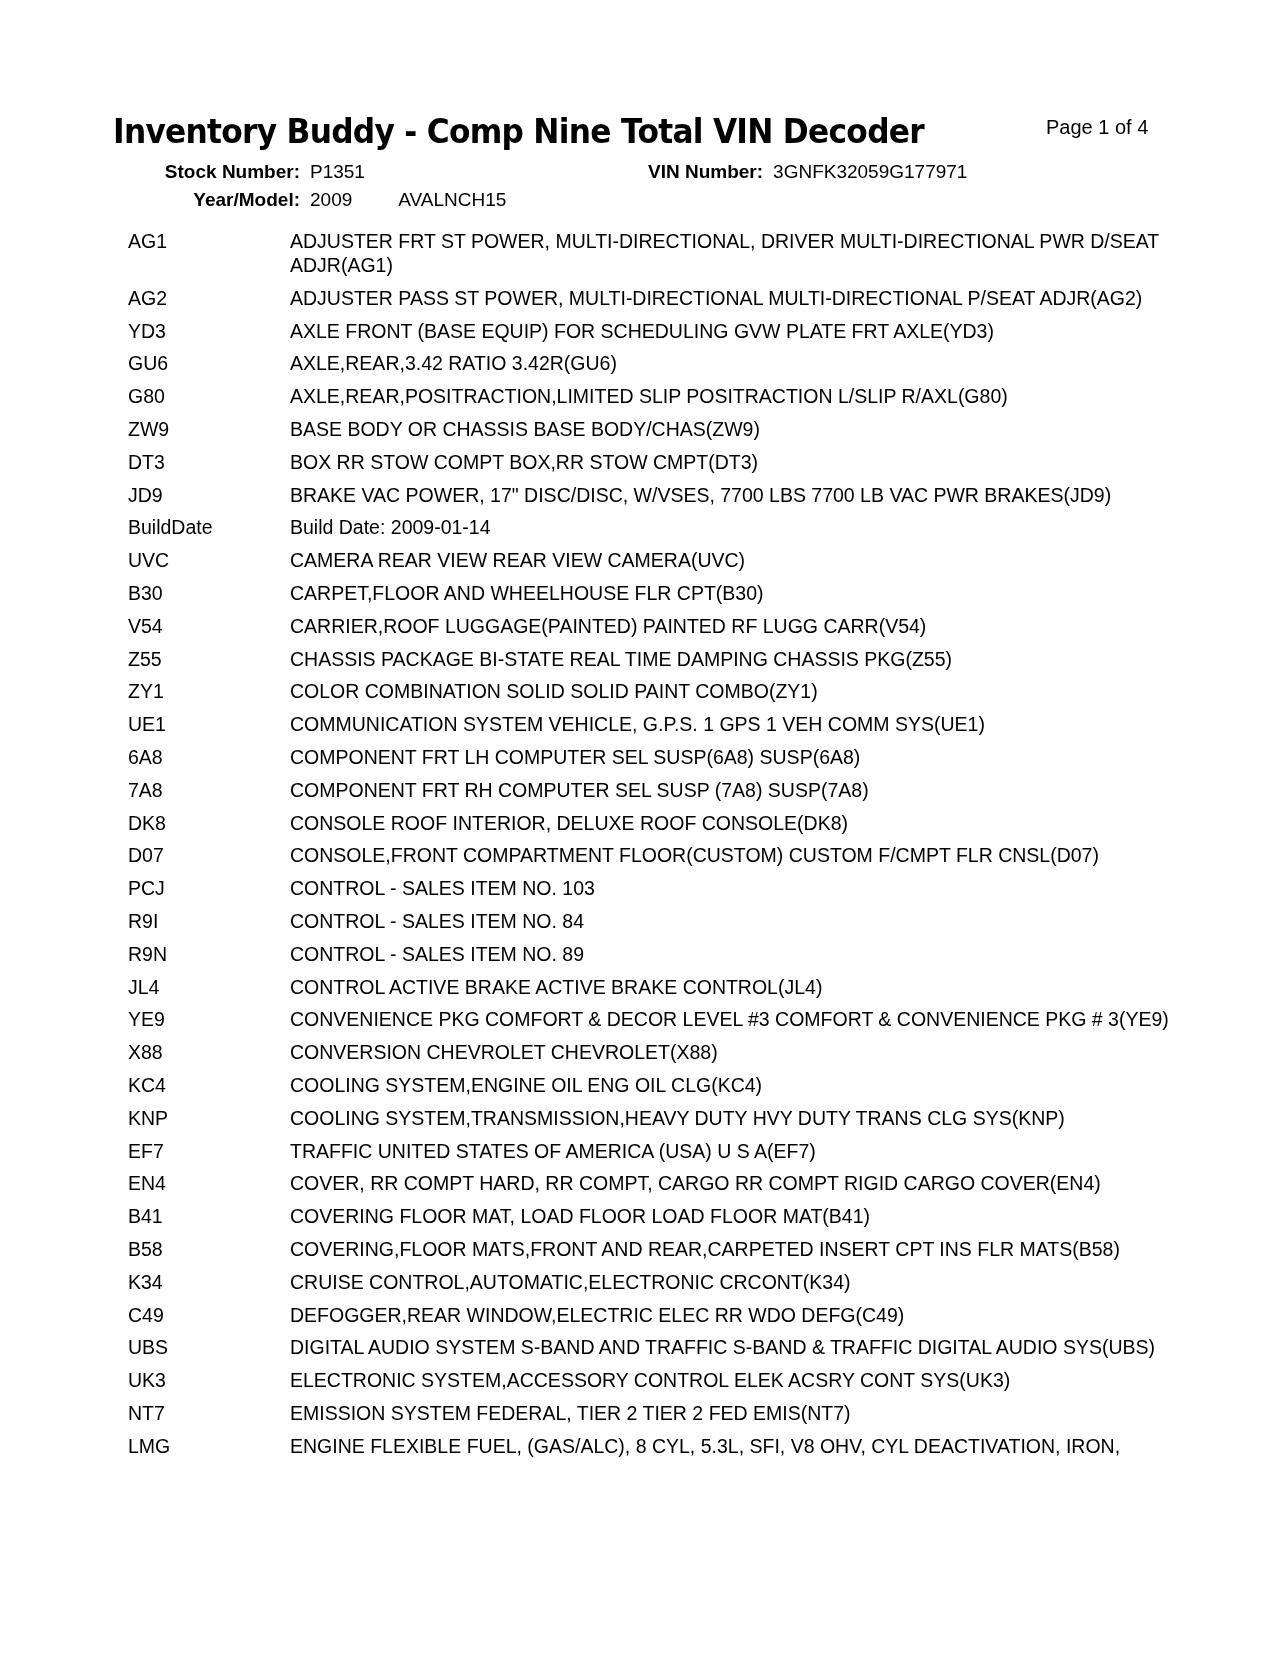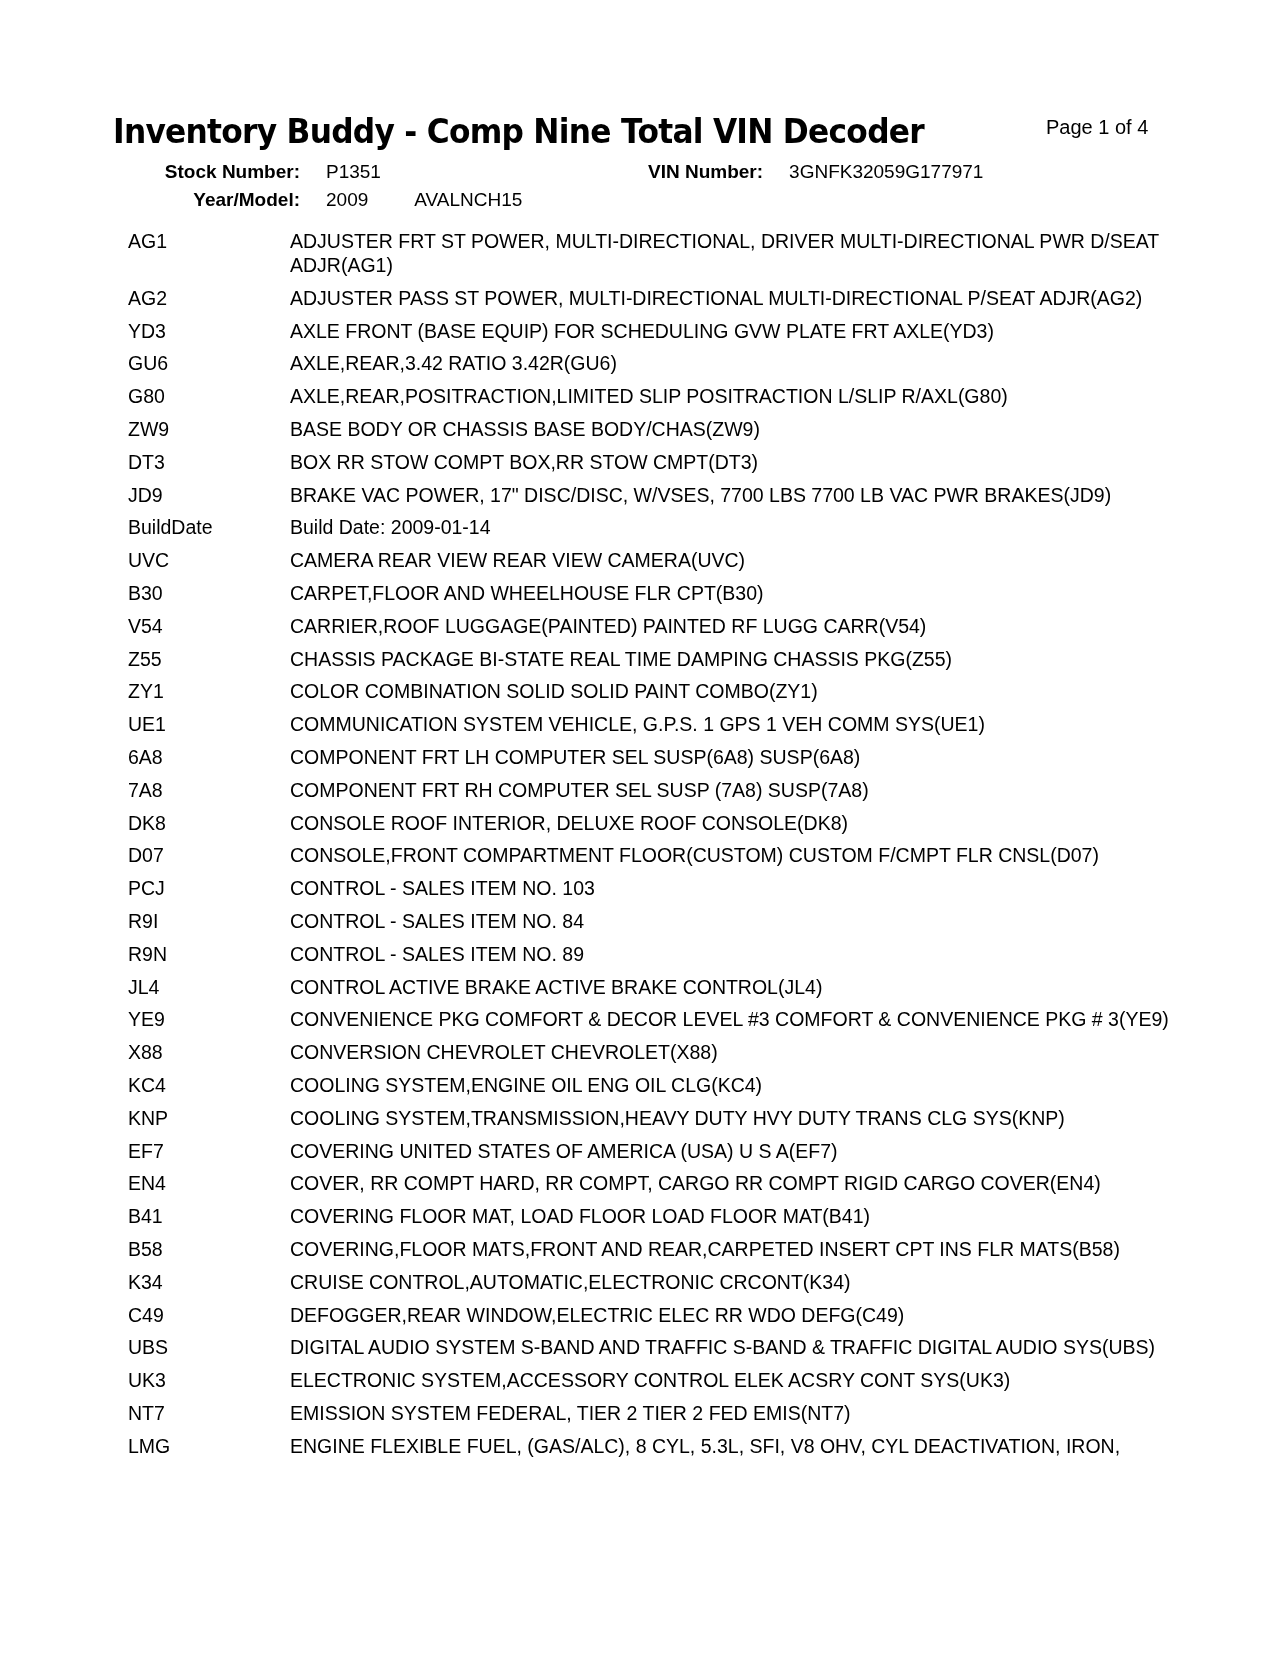--- a/index.html
+++ b/index.html
@@ -46,21 +46,21 @@
       font-size: 19px;
       white-space: nowrap;
     }
     .meta .lbl {
       font-weight: bold;
       display: inline-block;
       text-align: right;
     }
     .meta .val {
       display: inline-block;
-      margin-left: 26px;
+      margin-left: 10px;
     }
     .stock { left: 150px; top: 161px; }
     .stock .lbl { width: 150px; }
     .vin { left: 648px; top: 161px; }
     .yearmodel { left: 150px; top: 189px; }
     .yearmodel .lbl { width: 150px; }
     .yearmodel .model { margin-left: 46px; }
 
     .codes {
       position: absolute;
@@ -205,21 +205,21 @@
       <div class="row">
     <div class="code">KC4</div>
     <div class="desc">COOLING SYSTEM,ENGINE OIL ENG OIL CLG(KC4)</div>
   </div>
       <div class="row">
     <div class="code">KNP</div>
     <div class="desc">COOLING SYSTEM,TRANSMISSION,HEAVY DUTY HVY DUTY TRANS CLG SYS(KNP)</div>
   </div>
       <div class="row">
     <div class="code">EF7</div>
-    <div class="desc">COVERING UNITED STATES OF AMERICA (USA) U S A(EF7)</div>
+    <div class="desc">TRAFFIC UNITED STATES OF AMERICA (USA) U S A(EF7)</div>
   </div>
       <div class="row">
     <div class="code">EN4</div>
     <div class="desc">COVER, RR COMPT HARD, RR COMPT, CARGO RR COMPT RIGID CARGO COVER(EN4)</div>
   </div>
       <div class="row">
     <div class="code">B41</div>
     <div class="desc">COVERING FLOOR MAT, LOAD FLOOR LOAD FLOOR MAT(B41)</div>
   </div>
       <div class="row">

